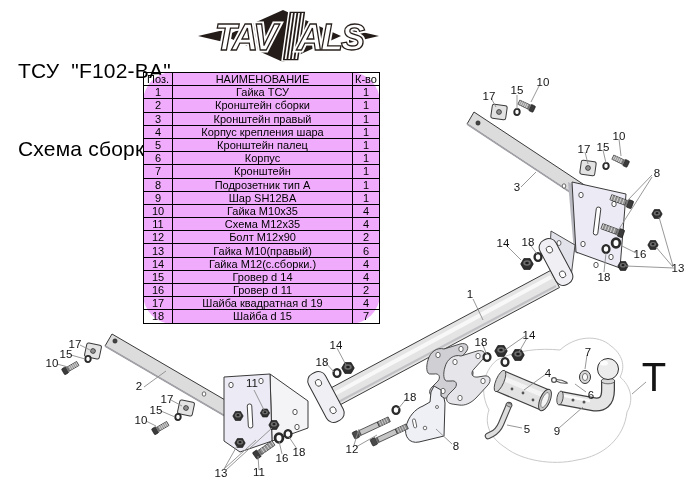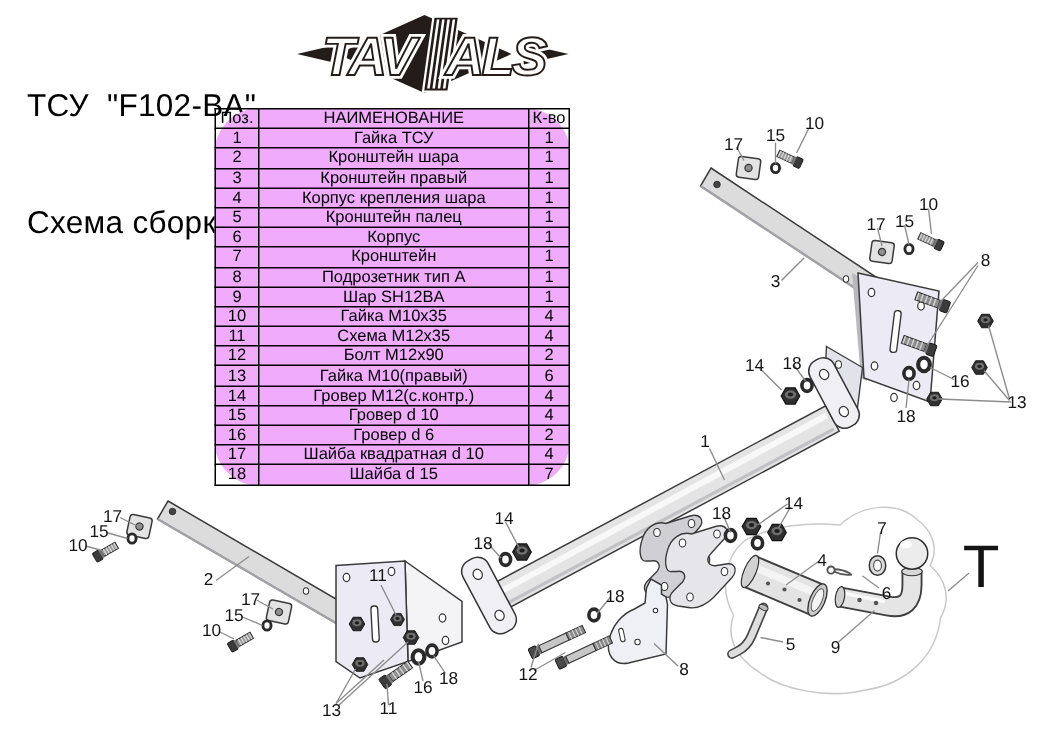--- a/index.html
+++ b/index.html
@@ -63,21 +63,21 @@
         </tr>
       </thead>
     <tbody id="parts-tbody">
         <tr>
           <td>1</td>
           <td>Гайка ТСУ</td>
           <td>1</td>
         </tr>
         <tr>
           <td>2</td>
-          <td>Кронштейн шара</td>
+          <td>Кронштейн сборки</td>
           <td>1</td>
         </tr>
         <tr>
           <td>3</td>
           <td>Кронштейн правый</td>
           <td>1</td>
         </tr>
         <tr>
           <td>4</td>
           <td>Корпус крепления шара</td>
@@ -123,36 +123,36 @@
           <td>Болт М12х90</td>
           <td>2</td>
         </tr>
         <tr>
           <td>13</td>
           <td>Гайка М10(правый)</td>
           <td>6</td>
         </tr>
         <tr>
           <td>14</td>
-          <td>Гровер М12(с.контр.)</td>
+          <td>Гайка М12(с.сборки.)</td>
           <td>4</td>
         </tr>
         <tr>
           <td>15</td>
-          <td>Гровер d 10</td>
+          <td>Гровер d 14</td>
           <td>4</td>
         </tr>
         <tr>
           <td>16</td>
-          <td>Гровер d 6</td>
+          <td>Гровер d 11</td>
           <td>2</td>
         </tr>
         <tr>
           <td>17</td>
-          <td>Шайба квадратная d 10</td>
+          <td>Шайба квадратная d 19</td>
           <td>4</td>
         </tr>
         <tr>
           <td>18</td>
           <td>Шайба d 15</td>
           <td>7</td>
         </tr>
       </tbody>
   </table>
 

